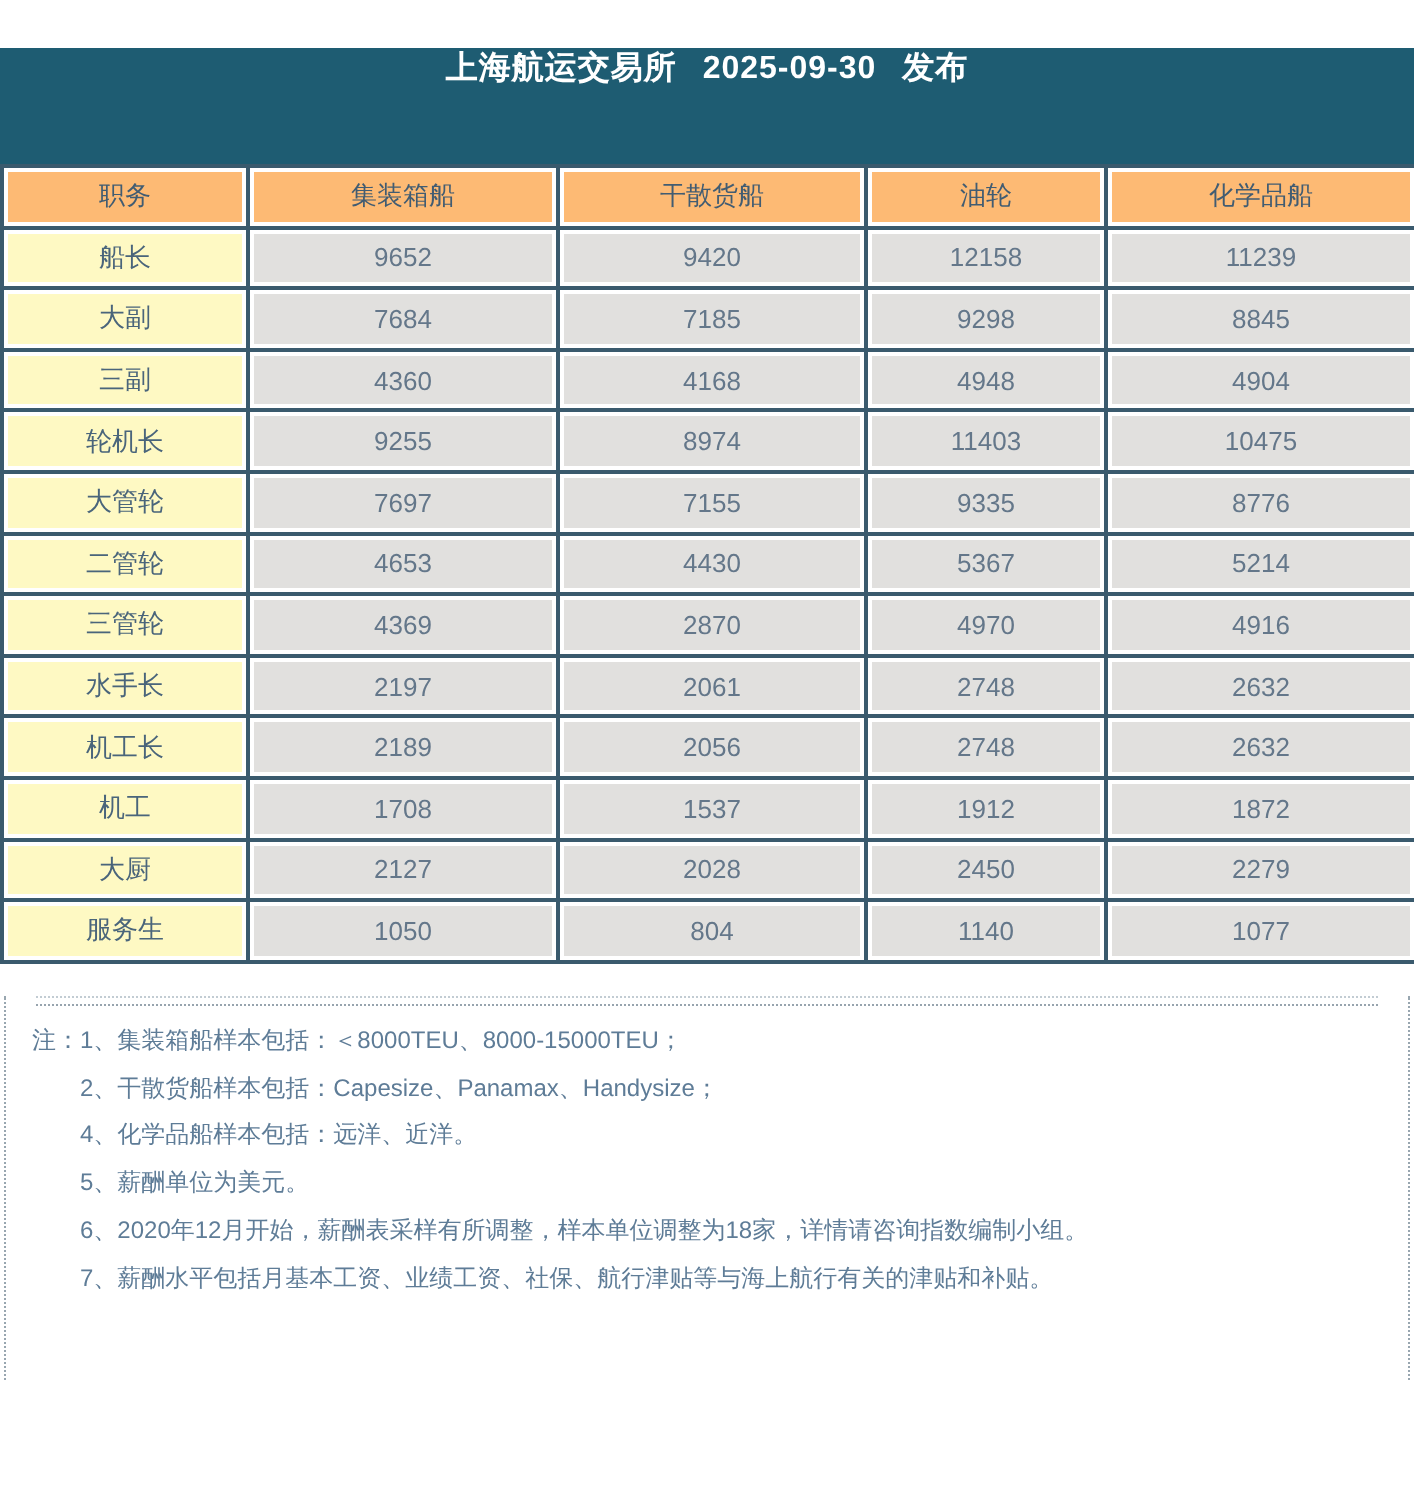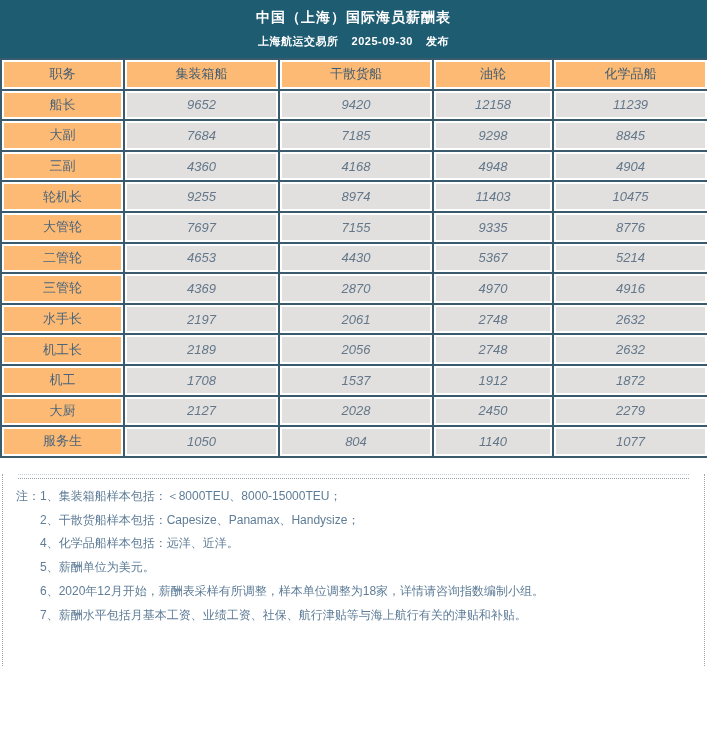--- a/index.html
+++ b/index.html
@@ -18,22 +18,22 @@
     color: #ffffff;
     text-align: center;
   }
   .band .title {
     padding-top: 9px;
     font-size: 14px;
     font-weight: bold;
     letter-spacing: 1px;
   }
   .band .subtitle {
-    margin-top: 7px;
-    font-size: 11px;
+    margin-top: 24px;
+    font-size: 16px;
     font-weight: bold;
     letter-spacing: 0.5px;
   }
   .band .subtitle .date { margin: 0 13px; }
   
   table.salary-table {
     width: 707px;
     border-collapse: collapse;
     table-layout: fixed;
   }
@@ -45,27 +45,26 @@
     font-size: 13px;
     height: 28.6px;
     padding: 0;
     font-weight: normal;
   }
   .salary-table thead th {
     background: #fdba74;
     color: #415C72;
   }
   .salary-table td.pos {
-    background: #fdba74;
+    background: #fef9c3;
     color: #4A657B;
   }
   .salary-table td.val {
     background: #E1E0DE;
     color: #64778A;
-    font-style: italic;
   }
   
   .notes {
     box-sizing: border-box;
     margin: 5px 2px 0 2px;
     height: 192px;
     border-left: 1px dotted #98A6B0;
     border-right: 1px dotted #98A6B0;
   }
   .notes .rule1 {
@@ -94,21 +93,20 @@
     line-height: 23.8px;
     white-space: nowrap;
   }
 </style>
 </head>
 <body>
 
 <div class="page">
 
   <header class="band">
-    <div class="title">中国（上海）国际海员薪酬表</div>
     <div class="subtitle">
       <span>上海航运交易所</span><span class="date">2025-09-30</span><span>发布</span>
     </div>
   </header>
 
   <table class="salary-table">
     <colgroup>
       <col style="width:123px">
       <col style="width:155px">
       <col style="width:154px">

